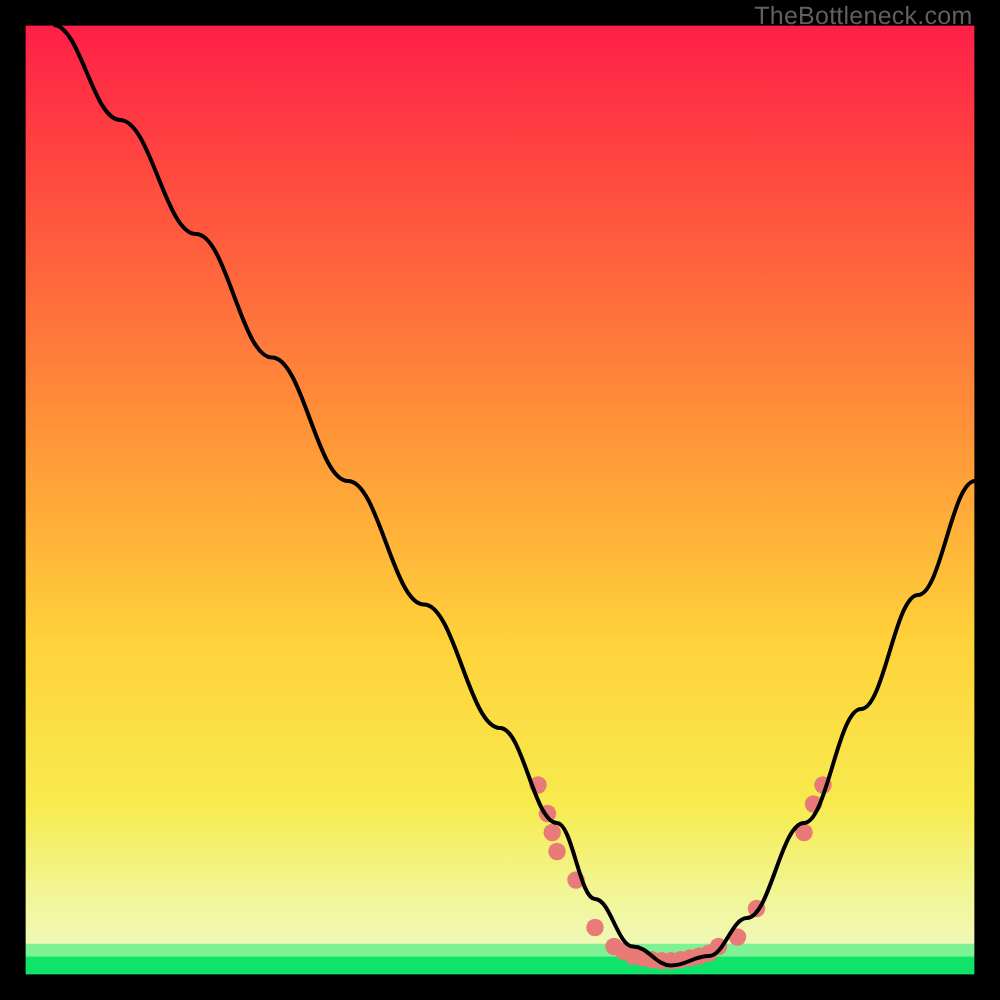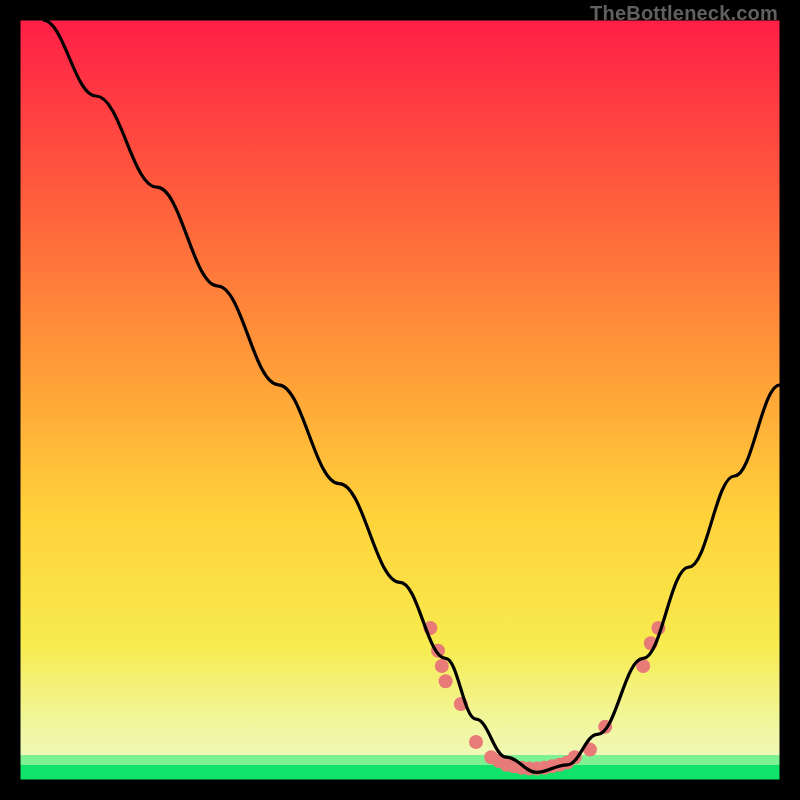--- a/index.html
+++ b/index.html
@@ -18,21 +18,21 @@
     width: 760px;
     height: 760px;
     background: #000;
   }
   .watermark {
     position: absolute;
     top: 2px;
     right: 22px;
     color: #606060;
     font-size: 20px;
-    font-weight: 700;
+    font-weight: 400;
     letter-spacing: 0.2px;
     z-index: 10;
   }
   svg {
     display: block;
   }
 </style>
 </head>
 <body>
 

